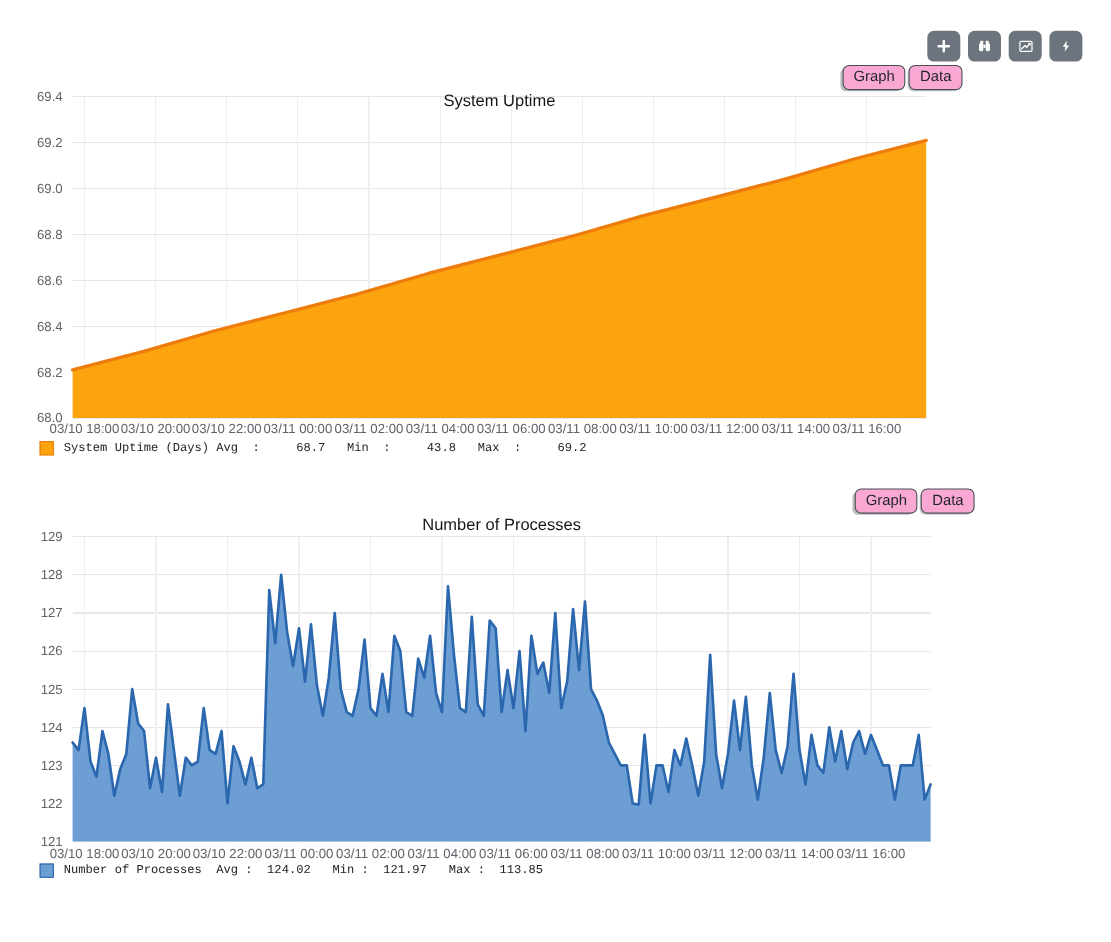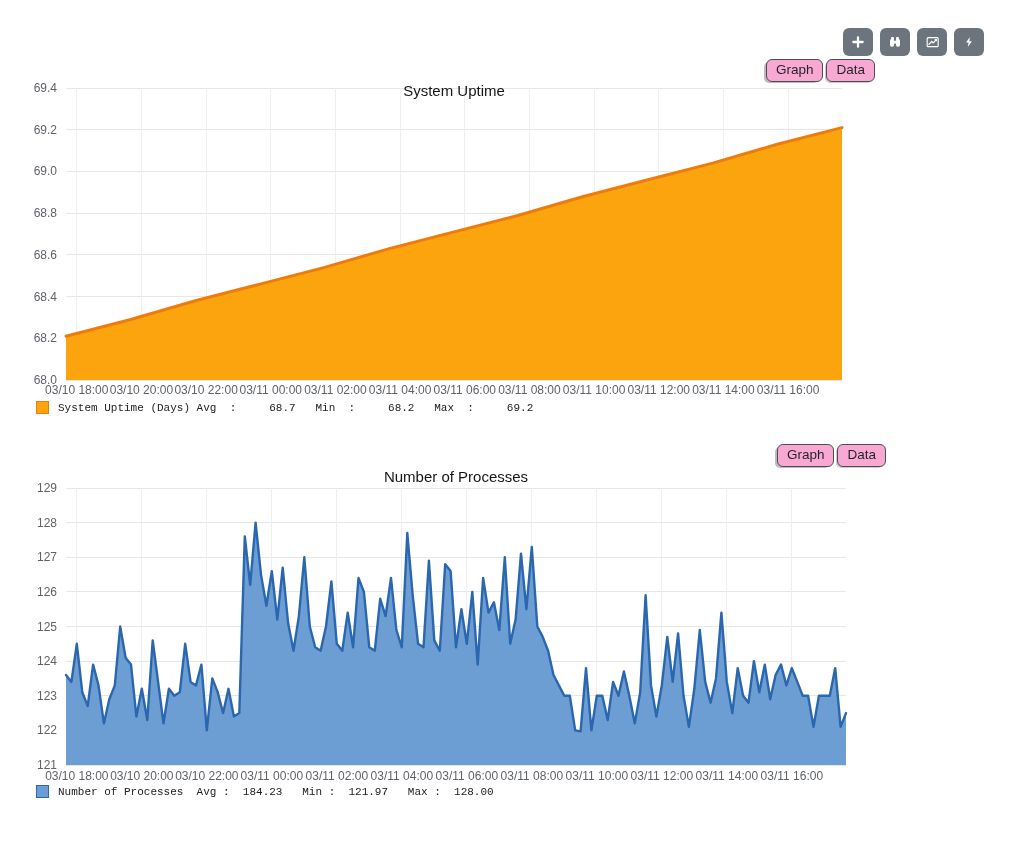--- a/index.html
+++ b/index.html
@@ -124,21 +124,21 @@
         <line x1="723.4444444444445" y1="6" x2="723.4444444444445" y2="298" stroke="#efefef" stroke-width="1" shape-rendering="crispEdges"></line>
         <text x="723.4444444444445" y="312" text-anchor="middle" class="tick">03/11 14:00</text>
         <line x1="788.1111111111111" y1="6" x2="788.1111111111111" y2="298" stroke="#efefef" stroke-width="1" shape-rendering="crispEdges"></line>
         <text x="788.1111111111111" y="312" text-anchor="middle" class="tick">03/11 16:00</text>
         <path d="M66,298 L66.0,254.2 L130.7,237.5 L195.3,218.7 L260.0,202.1 L324.7,185.4 L389.3,166.6 L454.0,149.9 L518.7,133.2 L583.3,114.5 L648.0,97.8 L712.7,81.1 L777.3,62.3 L842.0,45.6 L842,298 Z" fill="#fca40d" stroke="none"></path>
         <path d="M66.0,254.2 L130.7,237.5 L195.3,218.7 L260.0,202.1 L324.7,185.4 L389.3,166.6 L454.0,149.9 L518.7,133.2 L583.3,114.5 L648.0,97.8 L712.7,81.1 L777.3,62.3 L842.0,45.6" fill="none" stroke="#ee7c0d" stroke-width="3" stroke-linejoin="round" stroke-linecap="round"></path>
         <text x="454" y="14" text-anchor="middle" class="ctitle">System Uptime</text>
       </svg>
     <div class="legend legend--one">
       <span class="sq" id="legend-sq-0" style="background: rgb(252, 164, 13); border: 1.5px solid rgb(238, 124, 13);"></span>
-      <span class="ltext">System Uptime (Days) Avg  :     68.7   Min  :     68.2   Max  :     69.2</span>
+      <span class="ltext">System Uptime (Days) Avg  :     68.7   Min  :     43.8   Max  :     69.2</span>
     </div>
   </section>
 
   <section>
     <div class="tabs tabs--two">
       <button class="tab tab--active">Graph</button>
       <button class="tab">Data</button>
     </div>
     <svg id="chart-svg-1" class="chart-svg" width="1010" height="330" viewBox="0 0 1010 330">
         <line x1="66" y1="295" x2="846" y2="295" stroke="#e7e7e7" stroke-width="1" shape-rendering="crispEdges"></line>
@@ -182,17 +182,17 @@
         <line x1="726.8333333333334" y1="18" x2="726.8333333333334" y2="295" stroke="#efefef" stroke-width="1" shape-rendering="crispEdges"></line>
         <text x="726.8333333333334" y="310" text-anchor="middle" class="tick">03/11 14:00</text>
         <line x1="791.8333333333334" y1="18" x2="791.8333333333334" y2="295" stroke="#efefef" stroke-width="1" shape-rendering="crispEdges"></line>
         <text x="791.8333333333334" y="310" text-anchor="middle" class="tick">03/11 16:00</text>
         <path d="M66,295 L66.0,205.0 L71.4,211.9 L76.8,173.8 L82.3,222.3 L87.7,236.1 L93.1,194.6 L98.5,215.4 L103.9,253.4 L109.3,229.2 L114.8,215.4 L120.2,156.5 L125.6,187.7 L131.0,194.6 L136.4,246.5 L141.8,218.8 L147.3,250.0 L152.7,170.4 L158.1,211.9 L163.5,253.4 L168.9,218.8 L174.3,225.8 L179.8,222.3 L185.2,173.8 L190.6,211.9 L196.0,215.4 L201.4,194.6 L206.8,260.4 L212.3,208.4 L217.7,222.3 L223.1,243.1 L228.5,218.8 L233.9,246.5 L239.3,243.1 L244.8,66.5 L250.2,114.9 L255.6,52.6 L261.0,104.6 L266.4,135.7 L271.8,101.1 L277.3,149.6 L282.7,97.6 L288.1,153.0 L293.5,180.7 L298.9,146.1 L304.3,87.3 L309.8,156.5 L315.2,177.3 L320.6,180.7 L326.0,156.5 L331.4,111.5 L336.8,173.8 L342.3,180.7 L347.7,142.6 L353.1,177.3 L358.5,108.0 L363.9,121.9 L369.3,177.3 L374.8,180.7 L380.2,128.8 L385.6,146.1 L391.0,108.0 L396.4,160.0 L401.8,177.3 L407.3,63.0 L412.7,125.3 L418.1,173.8 L423.5,177.3 L428.9,90.7 L434.3,170.4 L439.8,180.7 L445.2,94.2 L450.6,101.1 L456.0,177.3 L461.4,139.2 L466.8,173.8 L472.3,121.9 L477.7,194.6 L483.1,108.0 L488.5,142.6 L493.9,132.3 L499.3,160.0 L504.8,87.3 L510.2,173.8 L515.6,149.6 L521.0,83.8 L526.4,139.2 L531.8,76.9 L537.3,156.5 L542.7,166.9 L548.1,180.7 L553.5,205.0 L558.9,215.4 L564.3,225.8 L569.8,225.8 L575.2,260.4 L580.6,261.4 L586.0,198.1 L591.4,260.4 L596.8,225.8 L602.3,225.8 L607.7,250.0 L613.1,211.9 L618.5,225.8 L623.9,201.5 L629.3,225.8 L634.8,253.4 L640.2,222.3 L645.6,125.3 L651.0,215.4 L656.4,246.5 L661.8,215.4 L667.3,166.9 L672.7,211.9 L678.1,163.4 L683.5,225.8 L688.9,256.9 L694.3,218.8 L699.8,160.0 L705.2,211.9 L710.6,232.7 L716.0,208.4 L721.4,142.6 L726.8,211.9 L732.3,243.1 L737.7,198.1 L743.1,225.8 L748.5,232.7 L753.9,191.1 L759.3,222.3 L764.8,194.6 L770.2,229.2 L775.6,205.0 L781.0,194.6 L786.4,215.4 L791.8,198.1 L797.3,211.9 L802.7,225.8 L808.1,225.8 L813.5,256.9 L818.9,225.8 L824.3,225.8 L829.8,225.8 L835.2,198.1 L840.6,256.9 L846.0,243.1 L846,295 Z" fill="#6d9ed3" stroke="none"></path>
         <path d="M66.0,205.0 L71.4,211.9 L76.8,173.8 L82.3,222.3 L87.7,236.1 L93.1,194.6 L98.5,215.4 L103.9,253.4 L109.3,229.2 L114.8,215.4 L120.2,156.5 L125.6,187.7 L131.0,194.6 L136.4,246.5 L141.8,218.8 L147.3,250.0 L152.7,170.4 L158.1,211.9 L163.5,253.4 L168.9,218.8 L174.3,225.8 L179.8,222.3 L185.2,173.8 L190.6,211.9 L196.0,215.4 L201.4,194.6 L206.8,260.4 L212.3,208.4 L217.7,222.3 L223.1,243.1 L228.5,218.8 L233.9,246.5 L239.3,243.1 L244.8,66.5 L250.2,114.9 L255.6,52.6 L261.0,104.6 L266.4,135.7 L271.8,101.1 L277.3,149.6 L282.7,97.6 L288.1,153.0 L293.5,180.7 L298.9,146.1 L304.3,87.3 L309.8,156.5 L315.2,177.3 L320.6,180.7 L326.0,156.5 L331.4,111.5 L336.8,173.8 L342.3,180.7 L347.7,142.6 L353.1,177.3 L358.5,108.0 L363.9,121.9 L369.3,177.3 L374.8,180.7 L380.2,128.8 L385.6,146.1 L391.0,108.0 L396.4,160.0 L401.8,177.3 L407.3,63.0 L412.7,125.3 L418.1,173.8 L423.5,177.3 L428.9,90.7 L434.3,170.4 L439.8,180.7 L445.2,94.2 L450.6,101.1 L456.0,177.3 L461.4,139.2 L466.8,173.8 L472.3,121.9 L477.7,194.6 L483.1,108.0 L488.5,142.6 L493.9,132.3 L499.3,160.0 L504.8,87.3 L510.2,173.8 L515.6,149.6 L521.0,83.8 L526.4,139.2 L531.8,76.9 L537.3,156.5 L542.7,166.9 L548.1,180.7 L553.5,205.0 L558.9,215.4 L564.3,225.8 L569.8,225.8 L575.2,260.4 L580.6,261.4 L586.0,198.1 L591.4,260.4 L596.8,225.8 L602.3,225.8 L607.7,250.0 L613.1,211.9 L618.5,225.8 L623.9,201.5 L629.3,225.8 L634.8,253.4 L640.2,222.3 L645.6,125.3 L651.0,215.4 L656.4,246.5 L661.8,215.4 L667.3,166.9 L672.7,211.9 L678.1,163.4 L683.5,225.8 L688.9,256.9 L694.3,218.8 L699.8,160.0 L705.2,211.9 L710.6,232.7 L716.0,208.4 L721.4,142.6 L726.8,211.9 L732.3,243.1 L737.7,198.1 L743.1,225.8 L748.5,232.7 L753.9,191.1 L759.3,222.3 L764.8,194.6 L770.2,229.2 L775.6,205.0 L781.0,194.6 L786.4,215.4 L791.8,198.1 L797.3,211.9 L802.7,225.8 L808.1,225.8 L813.5,256.9 L818.9,225.8 L824.3,225.8 L829.8,225.8 L835.2,198.1 L840.6,256.9 L846.0,243.1" fill="none" stroke="#2a67ae" stroke-width="2.4" stroke-linejoin="round" stroke-linecap="round"></path>
         <text x="456" y="12" text-anchor="middle" class="ctitle">Number of Processes</text>
       </svg>
     <div class="legend legend--two">
       <span class="sq" id="legend-sq-1" style="background: rgb(109, 158, 211); border: 1.5px solid rgb(42, 103, 174);"></span>
-      <span class="ltext">Number of Processes  Avg :  184.23   Min :  121.97   Max :  128.00</span>
+      <span class="ltext">Number of Processes  Avg :  124.02   Min :  121.97   Max :  113.85</span>
     </div>
   </section>
 
 </div>
 
 </body></html>

